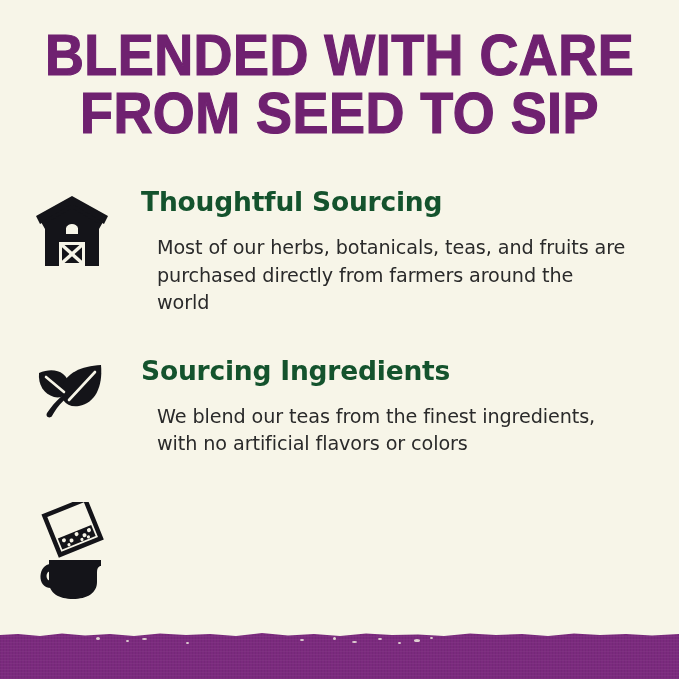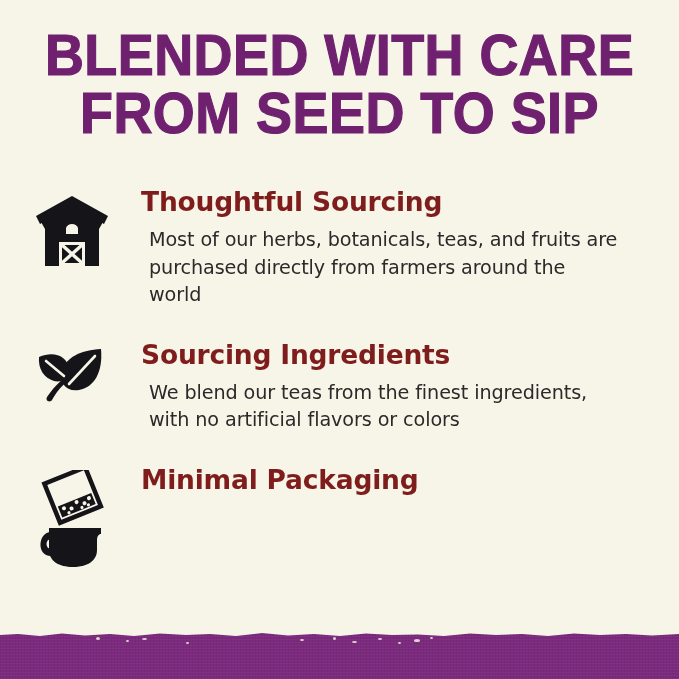--- a/index.html
+++ b/index.html
@@ -63,36 +63,36 @@
     padding-top: 6px;
   }
   .feature-icon svg {
     display: block;
   }
   .feature-body {
     flex: 1 1 auto;
     padding-top: 0px;
   }
   .feature-title {
-    color: #7f1d1d;
+    color: #14532d;
     font-family: "DejaVu Sans", sans-serif;
     font-weight: bold;
     font-size: 26.5px;
     line-height: 32px;
     letter-spacing: -0.2px;
     margin: 0 0 1px 0;
   }
   .feature-text {
     color: #2a2a2a;
     font-family: "DejaVu Sans", sans-serif;
     font-weight: normal;
     font-size: 19.2px;
     line-height: 27.5px;
     letter-spacing: -0.1px;
-    margin: 8px;
+    margin: 16px;
     max-width: 470px;
   }
   .feature.packaging .feature-text {
     max-width: 475px;
   }
 
   
   .band {
     position: absolute;
     left: 0;
@@ -208,21 +208,20 @@
           </g>
 
           <path d="M18 62 C5 62 3 86 18 86 L18 79 C12 79 12 69 18 69 Z" fill="#141419"></path>
 
           <path d="M16 58 L68 58 L68 64 C68 64 64 64 64 70 L64 80 C64 91 54 97 40 97 C26 97 16 91 16 80 Z" fill="#141419"></path>
 
           <path d="M18 60.5 L66 60.5" stroke="#f7f5e8" stroke-width="0" fill="none"></path>
         </svg>
       </div>
       <div class="feature-body">
-        <p class="feature-title">Minimal Packaging</p>
       </div>
     </div>
 
   </div>
 
   <div class="band">
     <div class="band-texture"></div>
     <svg class="band-edge" viewBox="0 0 679 9" preserveAspectRatio="none">
       <path d="M0,3 L18,2 L40,4 L62,1.5 L85,3.5 L110,2 L134,4 L160,1.5 L186,3 L210,2 L236,4 L262,1 L288,3.5 L314,2 L340,4 L366,1.5 L392,3 L418,2.5 L444,4 L470,1.5 L496,3 L522,2 L548,4 L574,1.5 L600,3 L626,2 L652,3.5 L679,2 L679,0 L0,0 Z" fill="#f7f5e8"></path>
     </svg>

